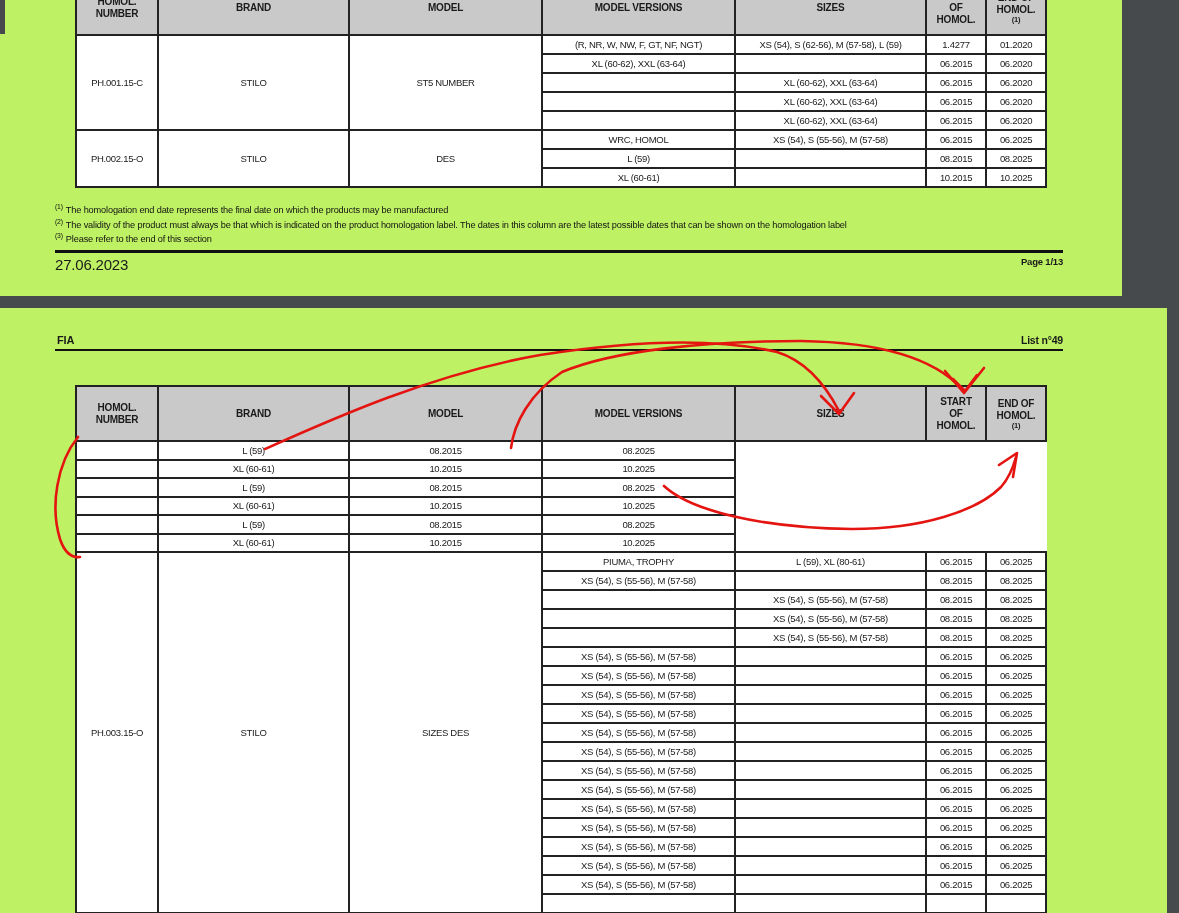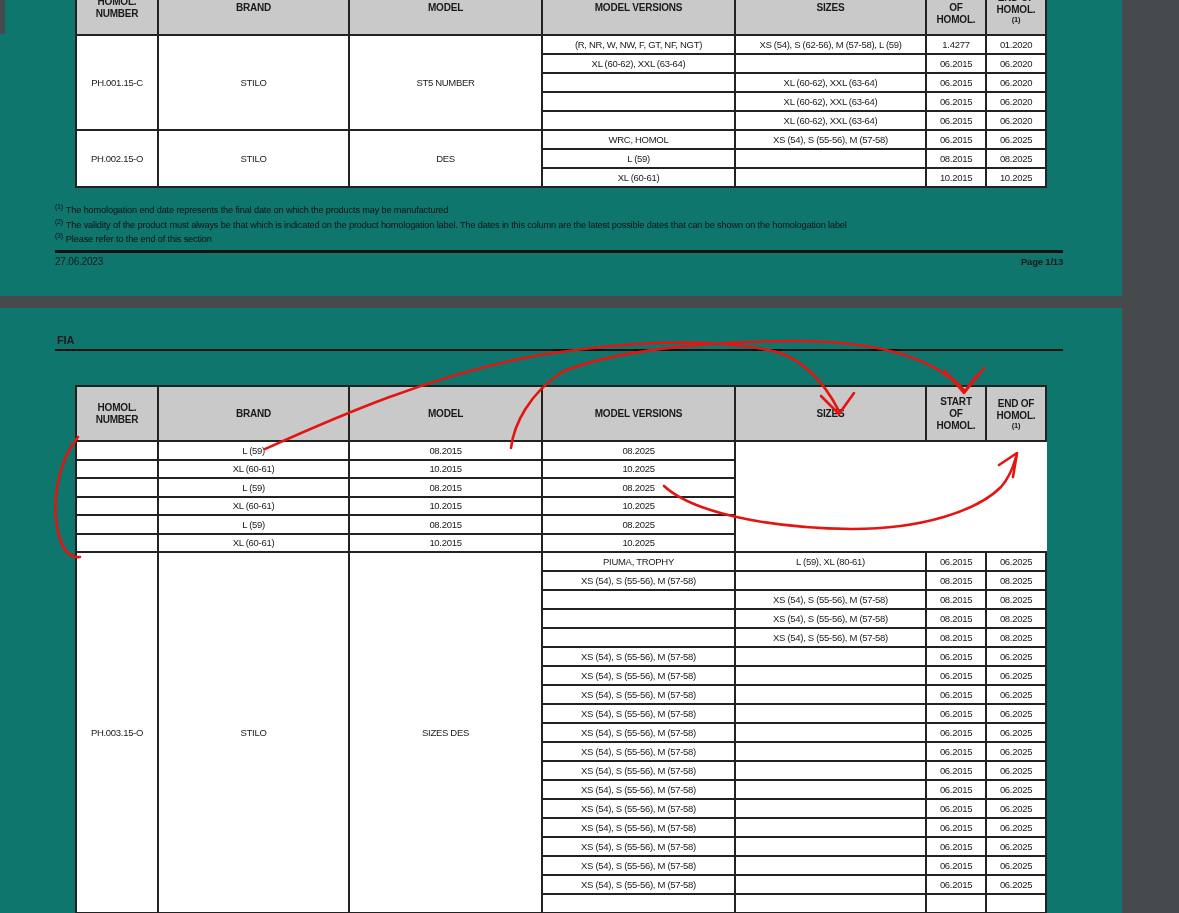--- a/index.html
+++ b/index.html
@@ -2,23 +2,23 @@
 <html><head>
 <meta charset="utf-8">
 <style>
   html,body{margin:0;padding:0;}
   body{
     width:1179px;height:913px;position:relative;overflow:hidden;
     background:#464a4c;
     font-family:"Liberation Sans", sans-serif;
     color:#1a1a1a;
   }
-  .page{position:absolute;left:0;width:1122px;background:#0f766e;overflow:hidden;}
+  .page{position:absolute;left:0;width:1122px;background:#bef264;overflow:hidden;}
   #page1{top:0;height:296px;}
-  #page2{top:308px;height:605px;}
+  #page2{top:308px;height:605px;padding-left:45px;}
   .sliver{position:absolute;left:0;top:0;width:5px;height:34px;background:#464a4c;z-index:6;}
 
   table.homol{border-collapse:collapse;table-layout:fixed;position:absolute;background:#fff;}
   #t1{left:75px;top:-21px;width:970px;}
   #t2{left:75px;top:77px;width:970px;}
   table.homol th{
     background:#c9c9c9;border:2px solid #222;height:53px;
     font-size:10px;font-weight:bold;text-align:center;vertical-align:middle;
     letter-spacing:-0.2px;line-height:1.2;padding:0;
   }
@@ -32,21 +32,21 @@
   table.homol td.ghost{border:none;background:transparent;}
 
   .fia-label{position:absolute;left:57px;top:26px;font-size:11px;font-weight:bold;letter-spacing:-0.2px;}
   .list-label{position:absolute;top:26px;left:55px;width:1008px;text-align:right;font-size:10.5px;font-weight:bold;letter-spacing:-0.2px;}
   .rule2{position:absolute;left:55px;top:41px;width:1008px;height:2px;background:#111;}
 
   .footnotes{position:absolute;left:55px;top:203px;width:1010px;font-size:9.2px;letter-spacing:-0.15px;color:#111;}
   .footnotes .fn{white-space:nowrap;margin-bottom:2.5px;}
   .footnotes sup{font-size:6.8px;margin-right:3px;}
   .rule1{position:absolute;left:55px;top:250px;width:1008px;height:2.5px;background:#111;}
-  .doc-date{position:absolute;left:55px;top:256px;font-size:10px;letter-spacing:-0.2px;}
+  .doc-date{position:absolute;left:55px;top:256px;font-size:15px;letter-spacing:-0.2px;}
   .page-num{position:absolute;left:55px;top:256px;width:1008px;text-align:right;font-size:9.5px;letter-spacing:-0.2px;font-weight:bold;}
 
   #anno{position:absolute;left:0;top:0;z-index:10;pointer-events:none;}
 </style>
 </head>
 <body>
 
 <div class="page" id="page1">
   <table class="homol" id="t1">
       <colgroup>
@@ -151,20 +151,21 @@
       <div class="fn"><sup>(2)</sup>The validity of the product must always be that which is indicated on the product homologation label. The dates in this column are the latest possible dates that can be shown on the homologation label</div>
       <div class="fn"><sup>(3)</sup>Please refer to the end of this section</div>
     </div>
   <div class="rule1"></div>
   <div class="doc-date">27.06.2023</div>
   <div class="page-num">Page 1/13</div>
 </div>
 
 <div class="page" id="page2">
   <div class="fia-label">FIA</div>
+  <div class="list-label">List n°49</div>
   <div class="rule2"></div>
   <table class="homol" id="t2">
       <colgroup>
         <col style="width: 82px;">
         <col style="width: 191px;">
         <col style="width: 193px;">
         <col style="width: 193px;">
         <col style="width: 191px;">
         <col style="width: 60px;">
         <col style="width: 60px;">

